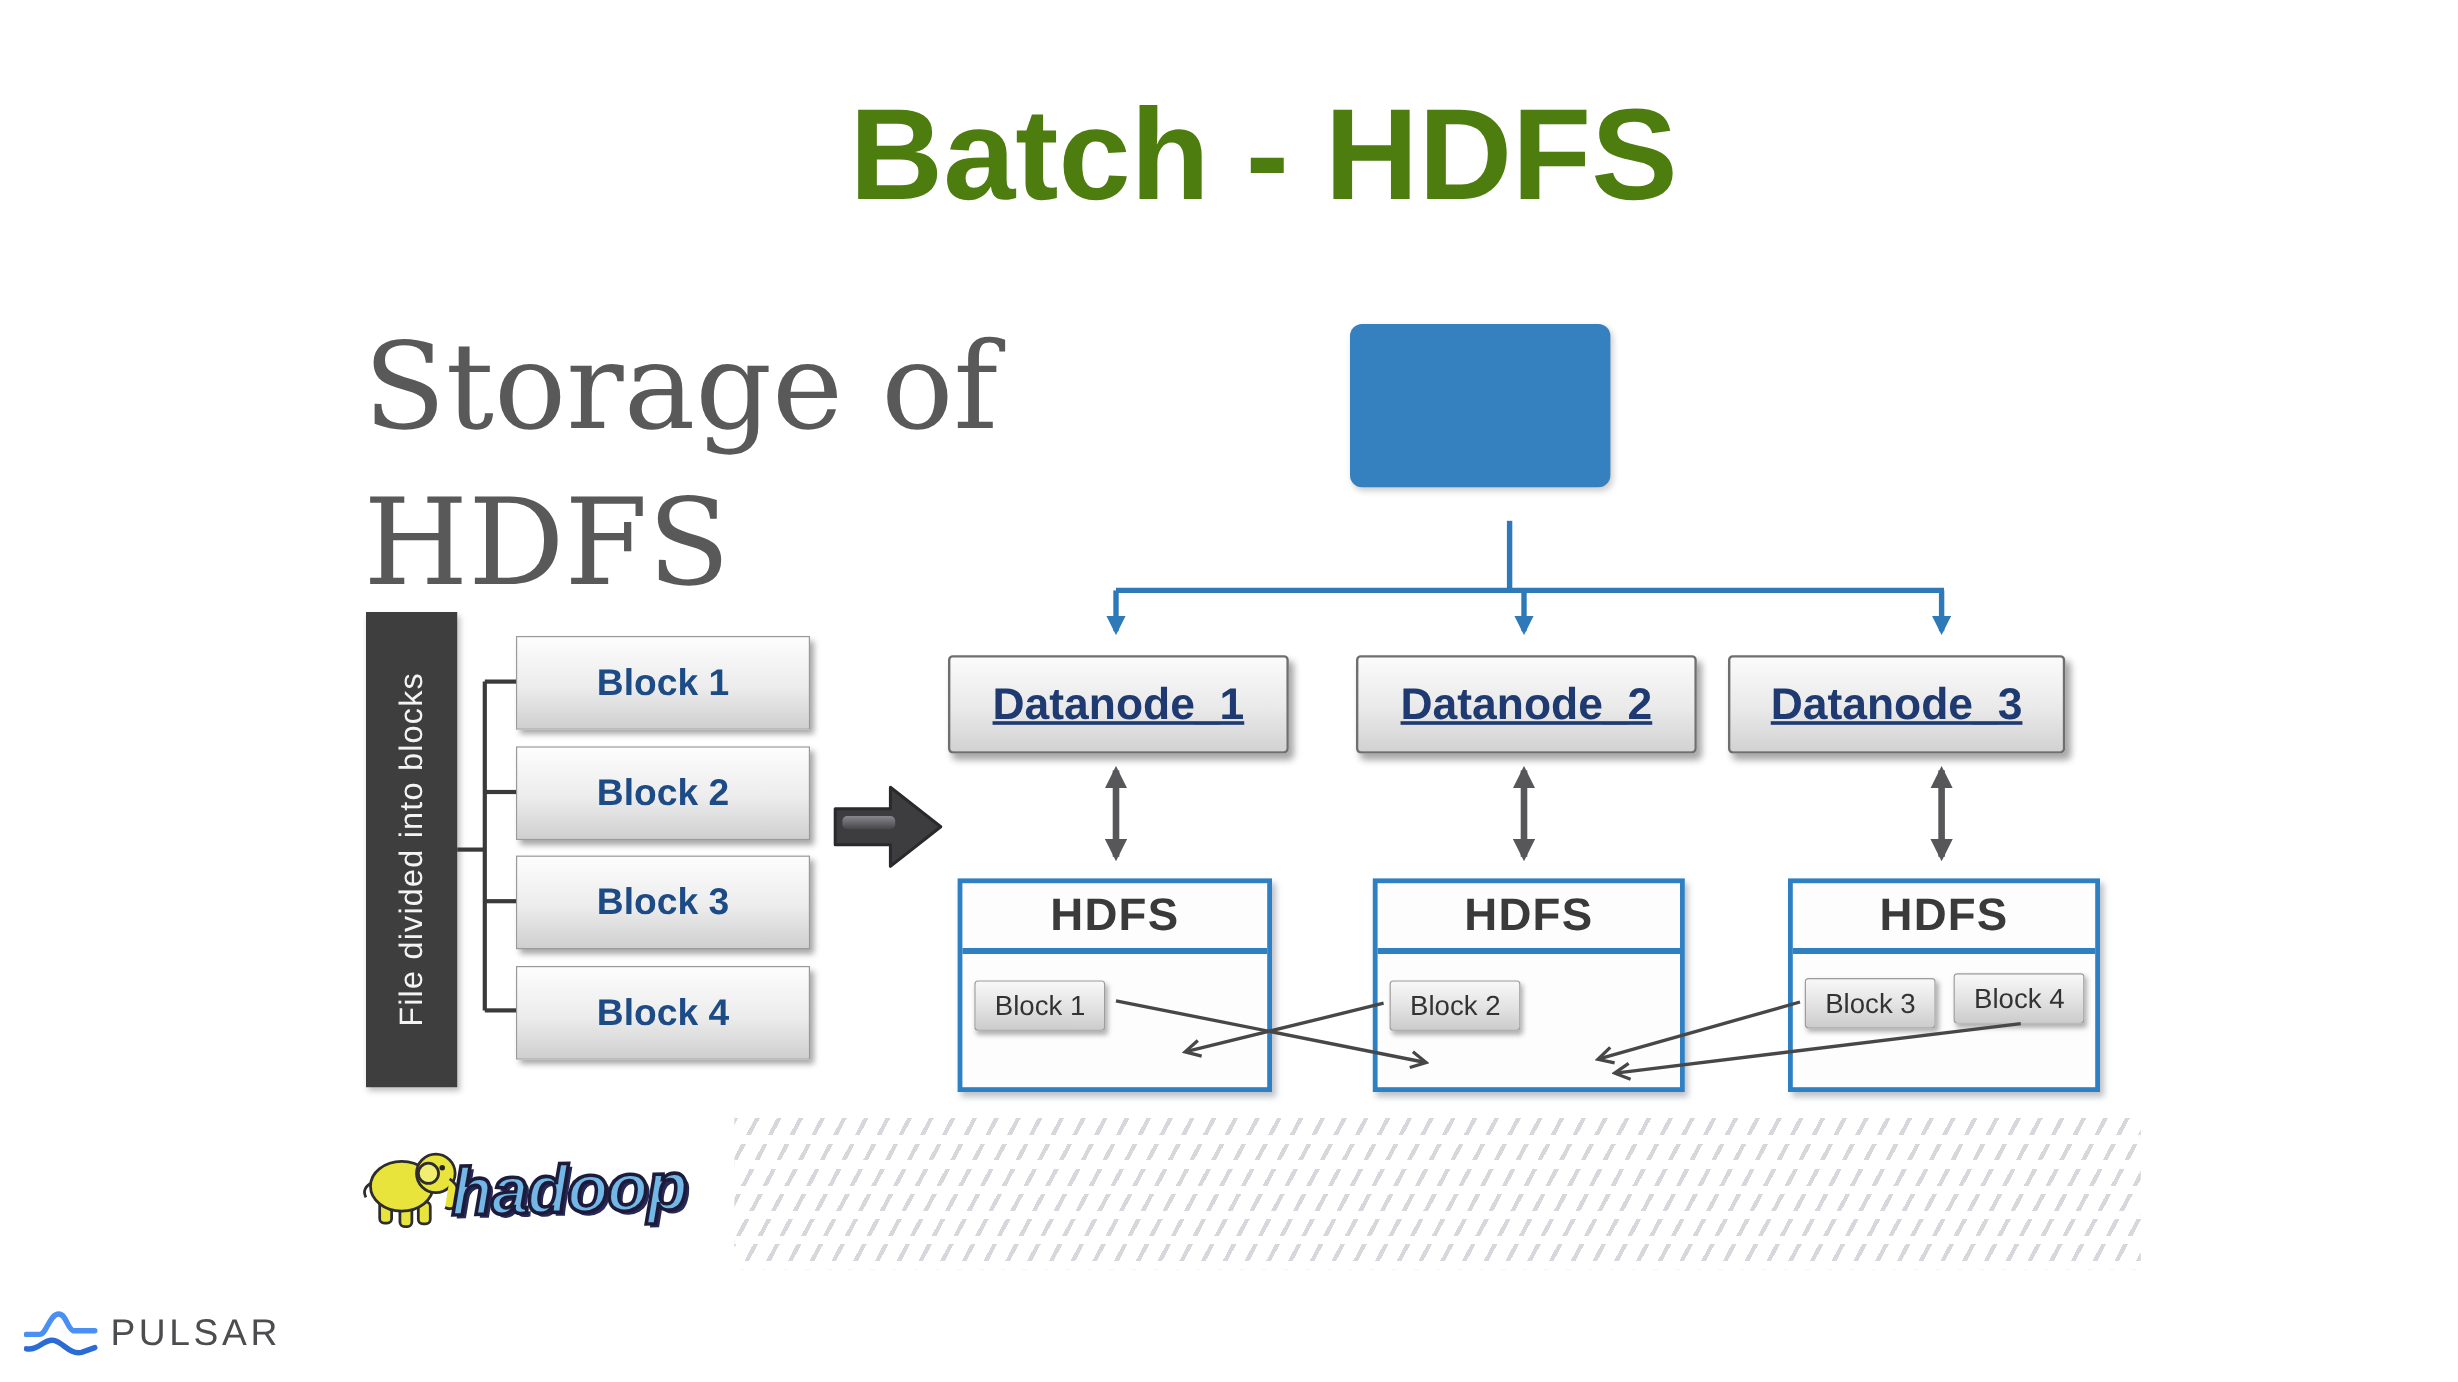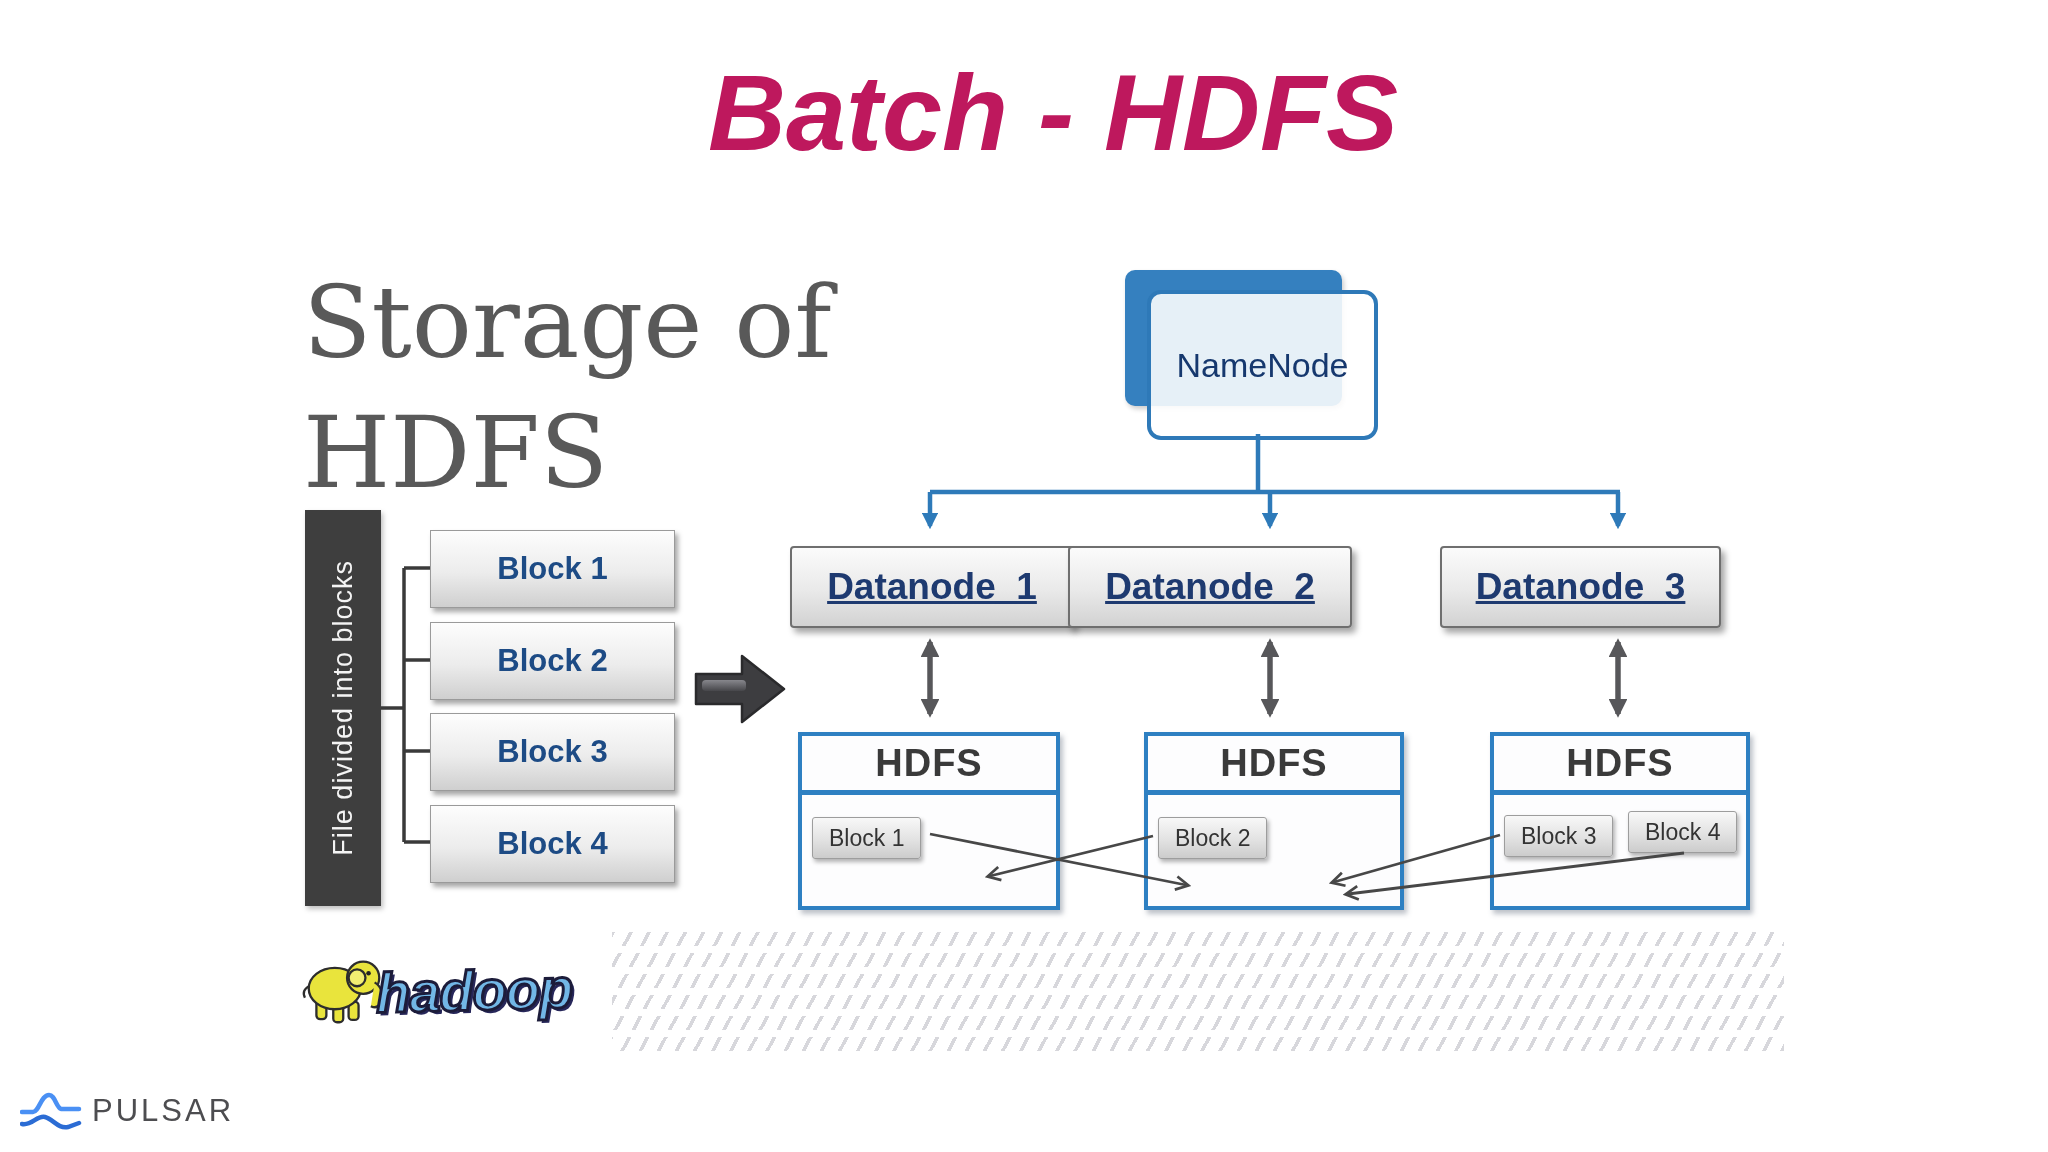--- a/index.html
+++ b/index.html
@@ -4,23 +4,23 @@
 <style>
   html,body{margin:0;padding:0;background:#ffffff;}
   #canvas{
     position:relative;width:2048px;height:1152px;overflow:hidden;
     background:#ffffff;font-family:"Liberation Sans",sans-serif;
   }
   .abs{position:absolute;}
 
   
   #slide-title{
-    left:1053px;top:50px;transform:translateX(-50%);
-    font-size:108px;font-weight:700;color:#be185d;letter-spacing:0px;
-    white-space:nowrap;z-index:2;font-style:italic;
+    left:1053px;top:66px;transform:translateX(-50%);
+    font-size:108px;font-weight:700;color:#4d7c0f;letter-spacing:0px;
+    white-space:nowrap;z-index:2;
   }
 
   
   #working-heading{
     left:303px;top:258px;font-family:"DejaVu Serif","Liberation Serif",serif;
     font-size:100px;line-height:130px;color:#595959;z-index:2;white-space:nowrap;
   }
 
   
   #file-bar{
@@ -58,21 +58,21 @@
   
   .datanode{
     top:546px;height:78px;z-index:2;border-radius:4px;
     background:linear-gradient(#fbfbfb,#e9e9e9 55%,#d2d2d2);
     border:2px solid #6f6f6f;
     box-shadow:4px 5px 6px rgba(0,0,0,0.35);
     display:flex;align-items:center;justify-content:center;
     font-size:37px;font-weight:700;color:#1e3a70;text-decoration:underline;
   }
   #datanode-1{left:790px;width:280px;}
-  #datanode-2{left:1068px;width:280px;}
+  #datanode-2{left:1130px;width:280px;}
   #datanode-3{left:1440px;width:277px;text-align:center;}
 
   
   .hdfs-node{
     top:732px;height:178px;z-index:2;background:#fdfdfe;
     border:4px solid #2e80c2;box-sizing:border-box;
     box-shadow:3px 4px 5px rgba(110,120,135,0.45);
   }
   #hdfs-node-1{left:798px;width:262px;}
   #hdfs-node-2{left:1144px;width:260px;}
@@ -152,23 +152,20 @@
       <linearGradient id="gloss" x1="0" y1="0" x2="0" y2="1">
         <stop offset="0" stop-color="#94949a"></stop>
         <stop offset="1" stop-color="#48484c"></stop>
       </linearGradient>
     </defs>
     <polygon points="2,24 48,24 48,6 90,39 48,72 48,54 2,54" fill="#3d3d40" stroke="#2a2a2c" stroke-width="2.5" stroke-linejoin="round"></polygon>
     <rect x="8" y="30" width="44" height="11" rx="4" fill="url(#gloss)" opacity="0.85"></rect>
   </svg>
 
   <div id="namenode-back" class="abs"></div>
-  <div id="namenode-card" class="abs">
-    <span>NameNode</span>
-  </div>
 
   <div id="datanode-1" class="datanode abs">Datanode_1</div>
   <div id="datanode-2" class="datanode abs">Datanode_2</div>
   <div id="datanode-3" class="datanode abs">Datanode_3</div>
 
   <div id="hdfs-node-1" class="hdfs-node abs">
     <div class="hdfs-header">HDFS</div>
     <div class="hdfs-body">
       <div class="block-chip" style="left:10px;">Block 1</div>
     </div>

